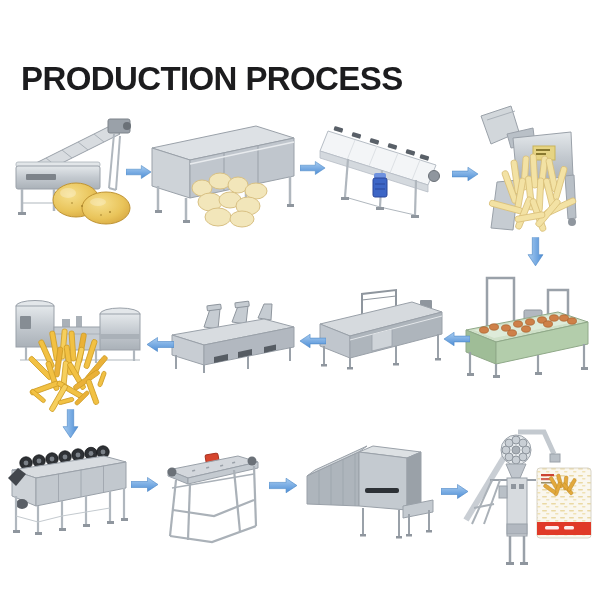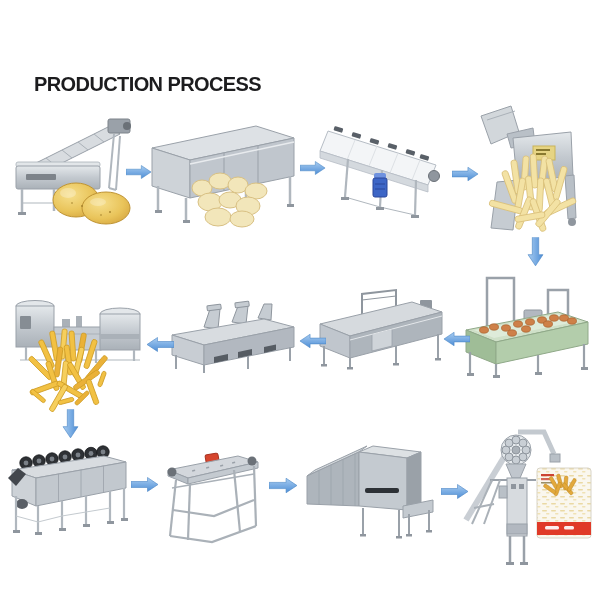--- a/index.html
+++ b/index.html
@@ -1,18 +1,18 @@
 <!DOCTYPE html>
 <html><head>
 <meta charset="utf-8">
 <style>
   html,body{margin:0;padding:0;background:#fff;}
   body{width:600px;height:600px;overflow:hidden;font-family:"Liberation Sans",sans-serif;}
   .canvas{position:relative;width:600px;height:600px;background:#ffffff;}
-  .title{position:absolute;left:17px;top:56px;margin:17px;font-size:20px;font-weight:700;
+  .title{position:absolute;left:17px;top:56px;margin:4px;font-size:33px;font-weight:700;
          letter-spacing:-0.6px;color:#1c1c1e;white-space:nowrap;text-align:center;}
   .station{position:absolute;margin:0;padding:0;}
   .station svg{display:block;width:100%;height:100%;overflow:visible;}
   .arrow{position:absolute;}
   .arrow svg{display:block;width:100%;height:100%;}
   .arrow.left svg{transform:scaleX(-1);}
 </style>
 </head>
 <body>
 

